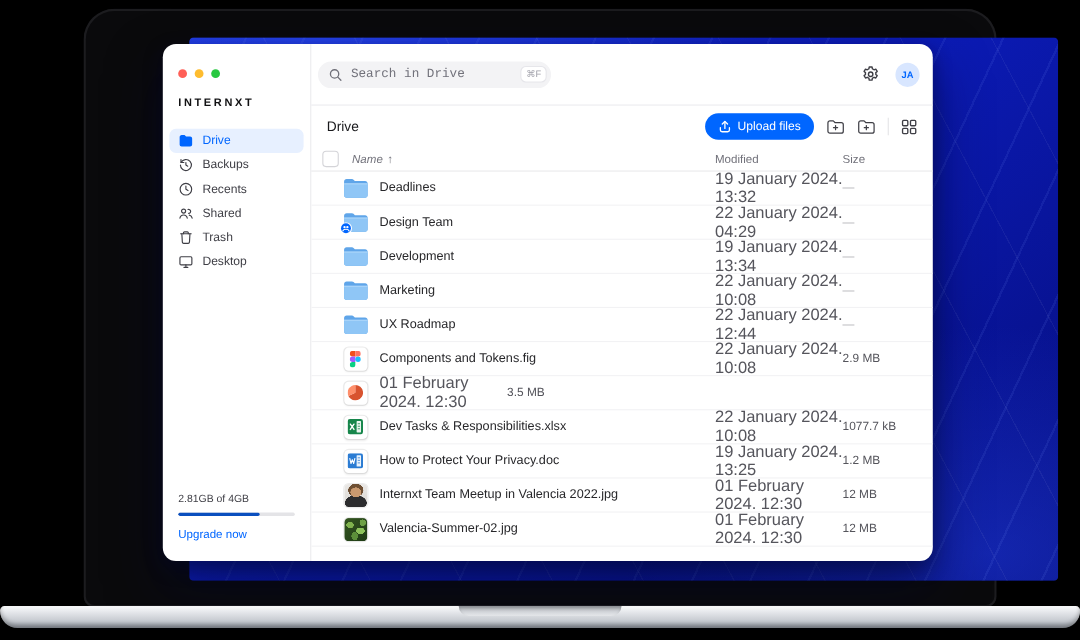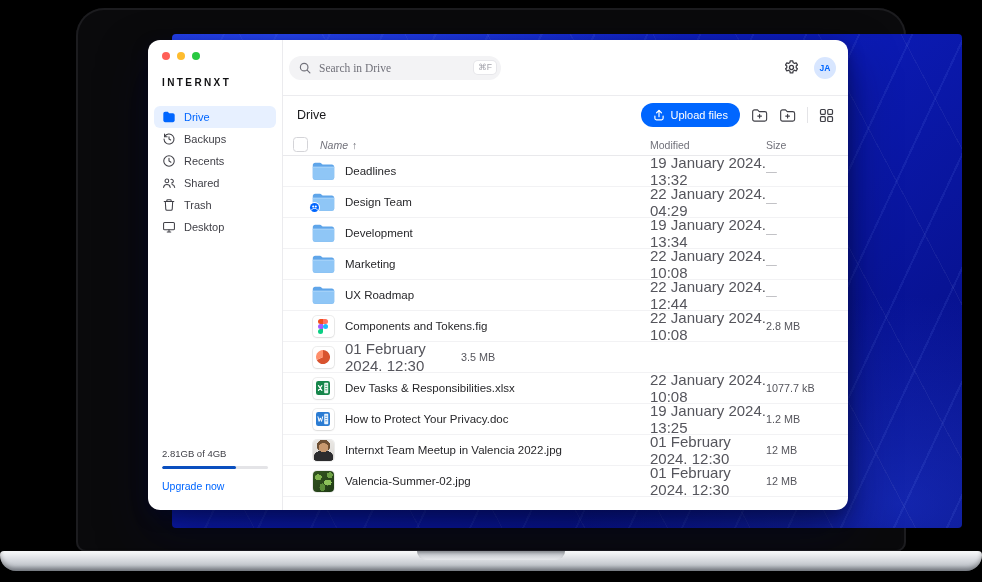--- a/index.html
+++ b/index.html
@@ -25,42 +25,42 @@
   .notch{position:absolute;top:551px;left:50%;transform:translateX(-50%);width:148px;height:9px;
     border-radius:0 0 10px 10px;background:linear-gradient(180deg,#b4b8bf,#e7e9ec);
     box-shadow:inset 0 2px 3px rgba(0,0,0,.25);}
 
   
   .app{position:absolute;left:148px;top:40px;width:700px;height:470px;background:#fff;border-radius:12px;
     display:flex;overflow:hidden;box-shadow:0 24px 48px rgba(2,6,40,.5),0 6px 16px rgba(2,6,40,.4);
     font-size:11.5px;color:#27272a;}
 
   
-  .sidebar{width:135px;flex-shrink:0;display:flex;flex-direction:column;border-right:1px solid #ebebee;padding-top:12px;box-sizing:border-box;}
+  .sidebar{width:135px;flex-shrink:0;display:flex;flex-direction:column;border-right:1px solid #ebebee;padding-top:23px;box-sizing:border-box;}
   .lights{display:flex;gap:7px;padding-left:14px;}
   .dot{width:8px;height:8px;border-radius:50%;}
   .logo{margin:17px 14px 12px;font-size:10px;font-weight:700;letter-spacing:2.4px;color:#111113;}
   .nav{padding:6px 6px 0;display:flex;flex-direction:column;}
   .nav-item{height:22px;display:flex;align-items:center;gap:8px;padding:0 8px;border-radius:6px;
     color:#3f3f46;font-size:11px;cursor:default;}
   .nav-item svg{width:14px;height:14px;flex-shrink:0;}
   .nav-item.active{background:#e7f0ff;color:#0066ff;font-weight:500;}
   .storage{margin-top:auto;padding:0 14px 18px;}
   .usage{font-size:9.5px;color:#3f3f46;margin-bottom:7px;margin-top:36px;}
   .progress{height:3px;border-radius:2px;background:#e4e4e7;overflow:hidden;}
   .progress .fill{height:100%;background:#0a4fbf;border-radius:2px;}
   .upgrade{margin-top:11px;font-size:10.5px;color:#0066ff;font-weight:500;cursor:pointer;}
 
   
   .main{flex:1;display:flex;flex-direction:column;min-width:0;}
   .topbar{height:56px;flex-shrink:0;display:flex;align-items:center;padding:0 12px 0 6px;border-bottom:1px solid #ececef;box-sizing:border-box;}
   .search{width:212px;height:24px;background:#f3f3f5;border-radius:12px;display:flex;align-items:center;gap:6px;padding:0 5px 0 10px;box-sizing:border-box;}
   .search svg{flex-shrink:0;}
   .search input{border:0;background:transparent;outline:none;flex:1;min-width:0;font-size:11.5px;color:#3f3f46;
-    font-family:Liberation Serif, serif;}
+    font-family:Liberation Mono, monospace;}
   .search input::placeholder{color:#71717a;}
   .kbd{background:#fff;border-radius:4px;padding:2px 4px;font-size:8.5px;color:#a1a1aa;box-shadow:0 0 0 1px #e6e6ea;line-height:1;}
   .top-spacer{flex:1;}
   .gear-btn{display:flex;color:#3f3f46;cursor:pointer;}
   .avatar{width:22px;height:22px;border-radius:50%;background:#d8e6ff;color:#0066ff;font-size:8.5px;font-weight:700;
     display:flex;align-items:center;justify-content:center;margin-left:14px;cursor:pointer;}
 
   .content-header{height:38px;flex-shrink:0;display:flex;align-items:center;padding:0 14px;box-sizing:border-box;}
   .page-title{font-size:12.5px;color:#18181b;}
   .actions{margin-left:auto;display:flex;align-items:center;gap:11px;}
@@ -348,21 +348,21 @@
                   <path d="M6 0H3a3 3 0 0 0 0 6h3V0z" fill="#F24E1E"></path>
                   <path d="M6 0h3a3 3 0 0 1 0 6H6V0z" fill="#FF7262"></path>
                   <path d="M6 6H3a3 3 0 0 0 0 6h3V6z" fill="#A259FF"></path>
                   <circle cx="9" cy="9" r="3" fill="#1ABCFE"></circle>
                   <path d="M6 12H3a3 3 0 1 0 3 3v-3z" fill="#0ACF83"></path>
                 </svg>
               </span>
             </span>
     <span class="cell-name">Components and Tokens.fig</span>
     <span class="cell-mod">22 January 2024. 10:08</span>
-    <span class="cell-size">2.8 MB</span>
+    <span class="cell-size">2.9 MB</span>
   </div>
 
   <div class="row">
     <span class="row-icon">
               <span class="file-card">
                 <svg width="14" height="14" viewBox="0 0 14 14">
                   <path d="M7 0a7 7 0 1 1-6.3 10l6.3-3V0z" fill="#D8532F"></path>
                   <path d="M7 0A7 7 0 0 0 .7 10L7 7V0z" fill="#FF8F6B"></path>
                 </svg>
               </span>

